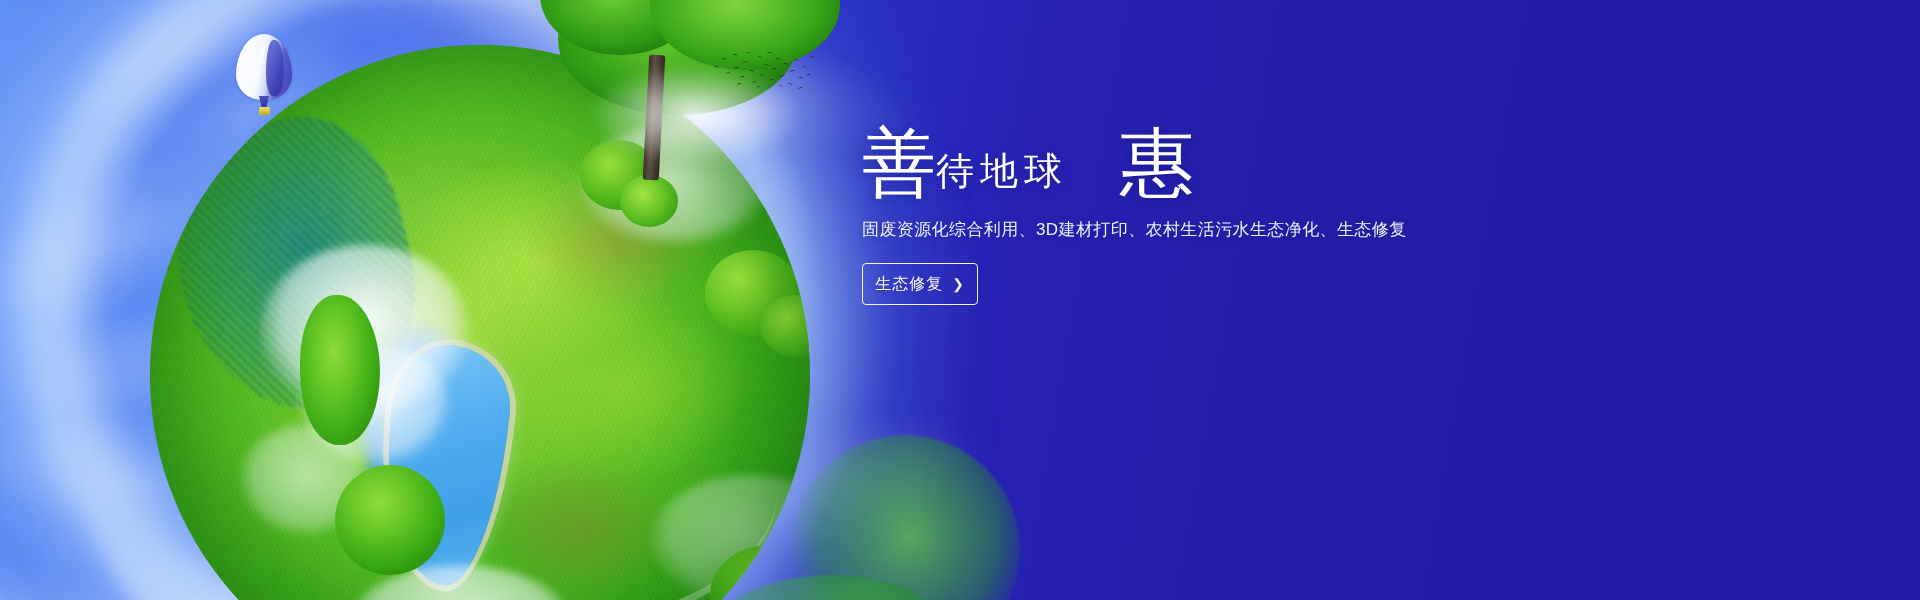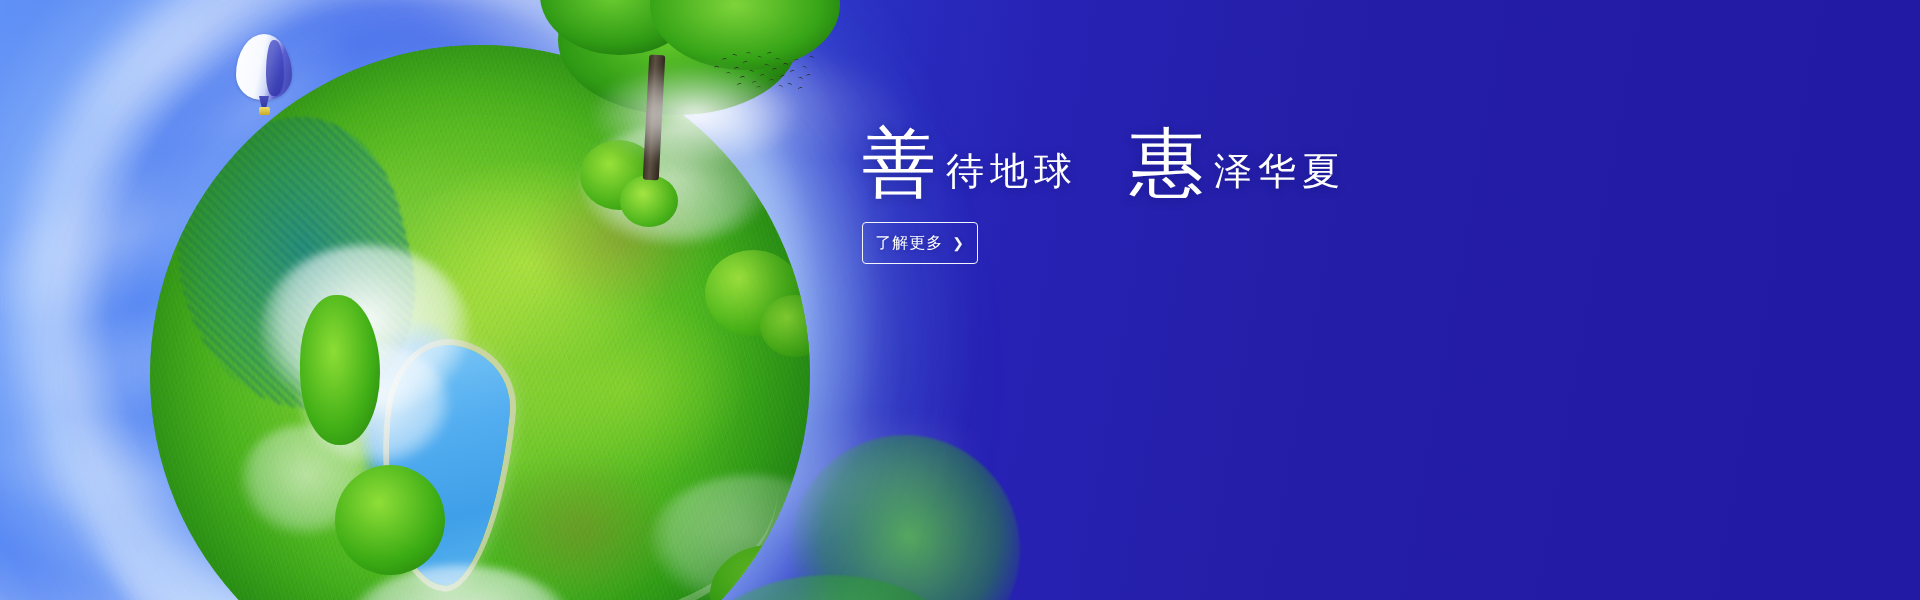--- a/index.html
+++ b/index.html
@@ -231,21 +231,21 @@
     text-shadow:0 2px 10px rgba(10,16,80,.35);
   }
   .h-big{
     font-family:"Liberation Serif","DejaVu Serif",serif;
     font-size:74px;line-height:1;font-weight:400;
     letter-spacing:0;
   }
   .h-sm{
     font-family:Liberation Serif, serif;
     font-size:38px;line-height:1;font-weight:400;
-    letter-spacing:6px;margin-left:10px;position:relative;top:-4px;
+    letter-spacing:6px;position:relative;top:-4px;
   }
   .h-gap{display:inline-block;width:52px;}
 
   .subtitle{
     margin-top:20px;
     color:#ffffff;
     font-size:26px;letter-spacing:7px;font-weight:400;
     white-space:nowrap;
     text-shadow:0 1px 8px rgba(10,16,80,.35);
   }
@@ -372,24 +372,24 @@
       <span class="bird" style="left: 86px; top: 37px; transform: rotate(-17deg); opacity: 0.85;"></span>
     </div>
 
   <div class="copy">
 
     <div class="headline">
       <span class="h-big">善</span>
       <span class="h-sm">待地球</span>
       <span class="h-gap"></span>
       <span class="h-big">惠</span>
-      <span class="h-sm">泽华夏</span>
     </div>
 
 
+    <div class="desc">固废资源化综合利用、3D建材打印、农村生活污水生态净化、生态修复</div>
 
     <button class="cta">
-      <span>了解更多</span>
+      <span>生态修复</span>
       <span class="chev">❯</span>
     </button>
   </div>
 
 </div>
 
 </body></html>

